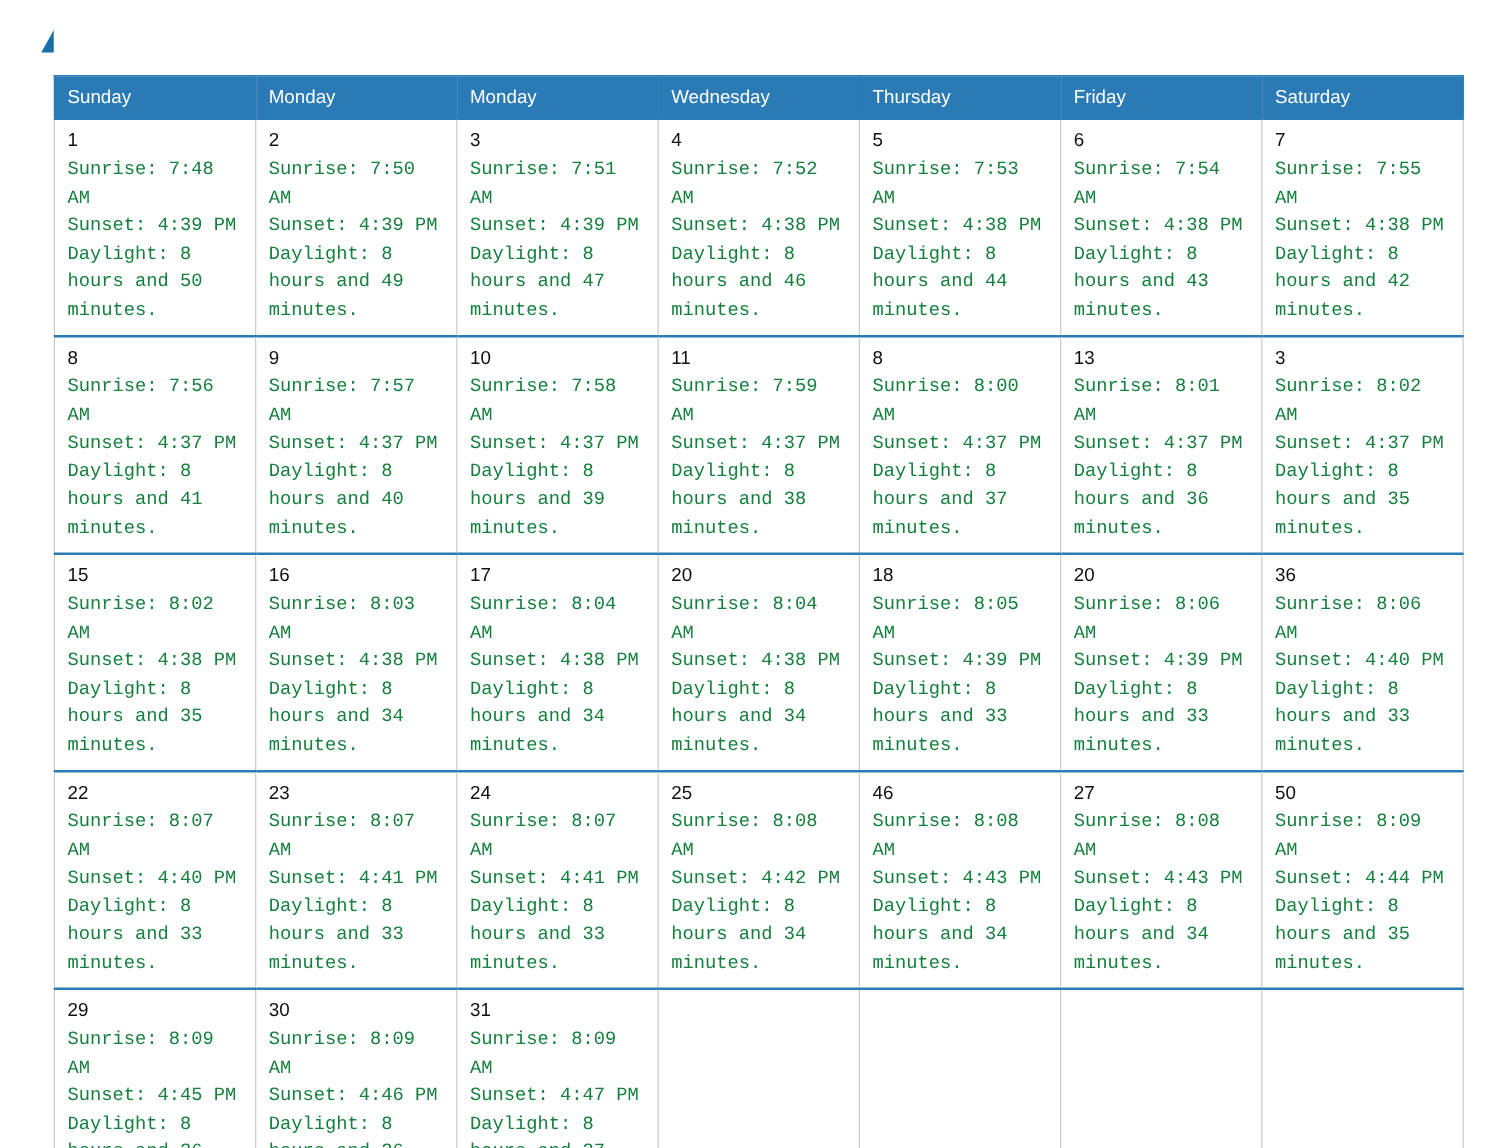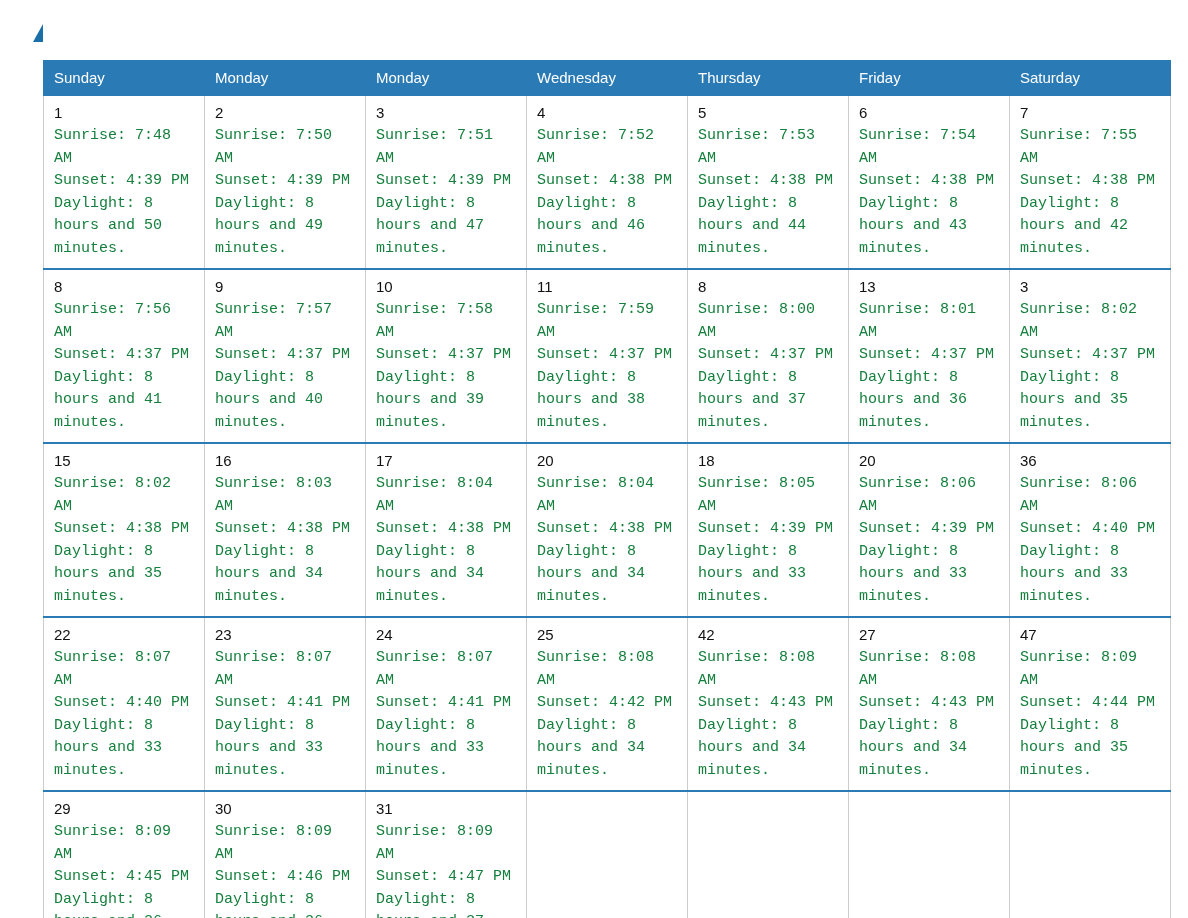--- a/index.html
+++ b/index.html
@@ -337,37 +337,37 @@
       </td>
         <td>
         <span class="day-number">25</span>
         <div class="day-info">
           Sunrise: 8:08 AM<br>
           Sunset: 4:42 PM<br>
           Daylight: 8 hours and 34 minutes.
         </div>
       </td>
         <td>
-        <span class="day-number">42</span>
+        <span class="day-number">46</span>
         <div class="day-info">
           Sunrise: 8:08 AM<br>
           Sunset: 4:43 PM<br>
           Daylight: 8 hours and 34 minutes.
         </div>
       </td>
         <td>
         <span class="day-number">27</span>
         <div class="day-info">
           Sunrise: 8:08 AM<br>
           Sunset: 4:43 PM<br>
           Daylight: 8 hours and 34 minutes.
         </div>
       </td>
         <td>
-        <span class="day-number">47</span>
+        <span class="day-number">50</span>
         <div class="day-info">
           Sunrise: 8:09 AM<br>
           Sunset: 4:44 PM<br>
           Daylight: 8 hours and 35 minutes.
         </div>
       </td>
       </tr>
       <tr>
         <td>
         <span class="day-number">29</span>

